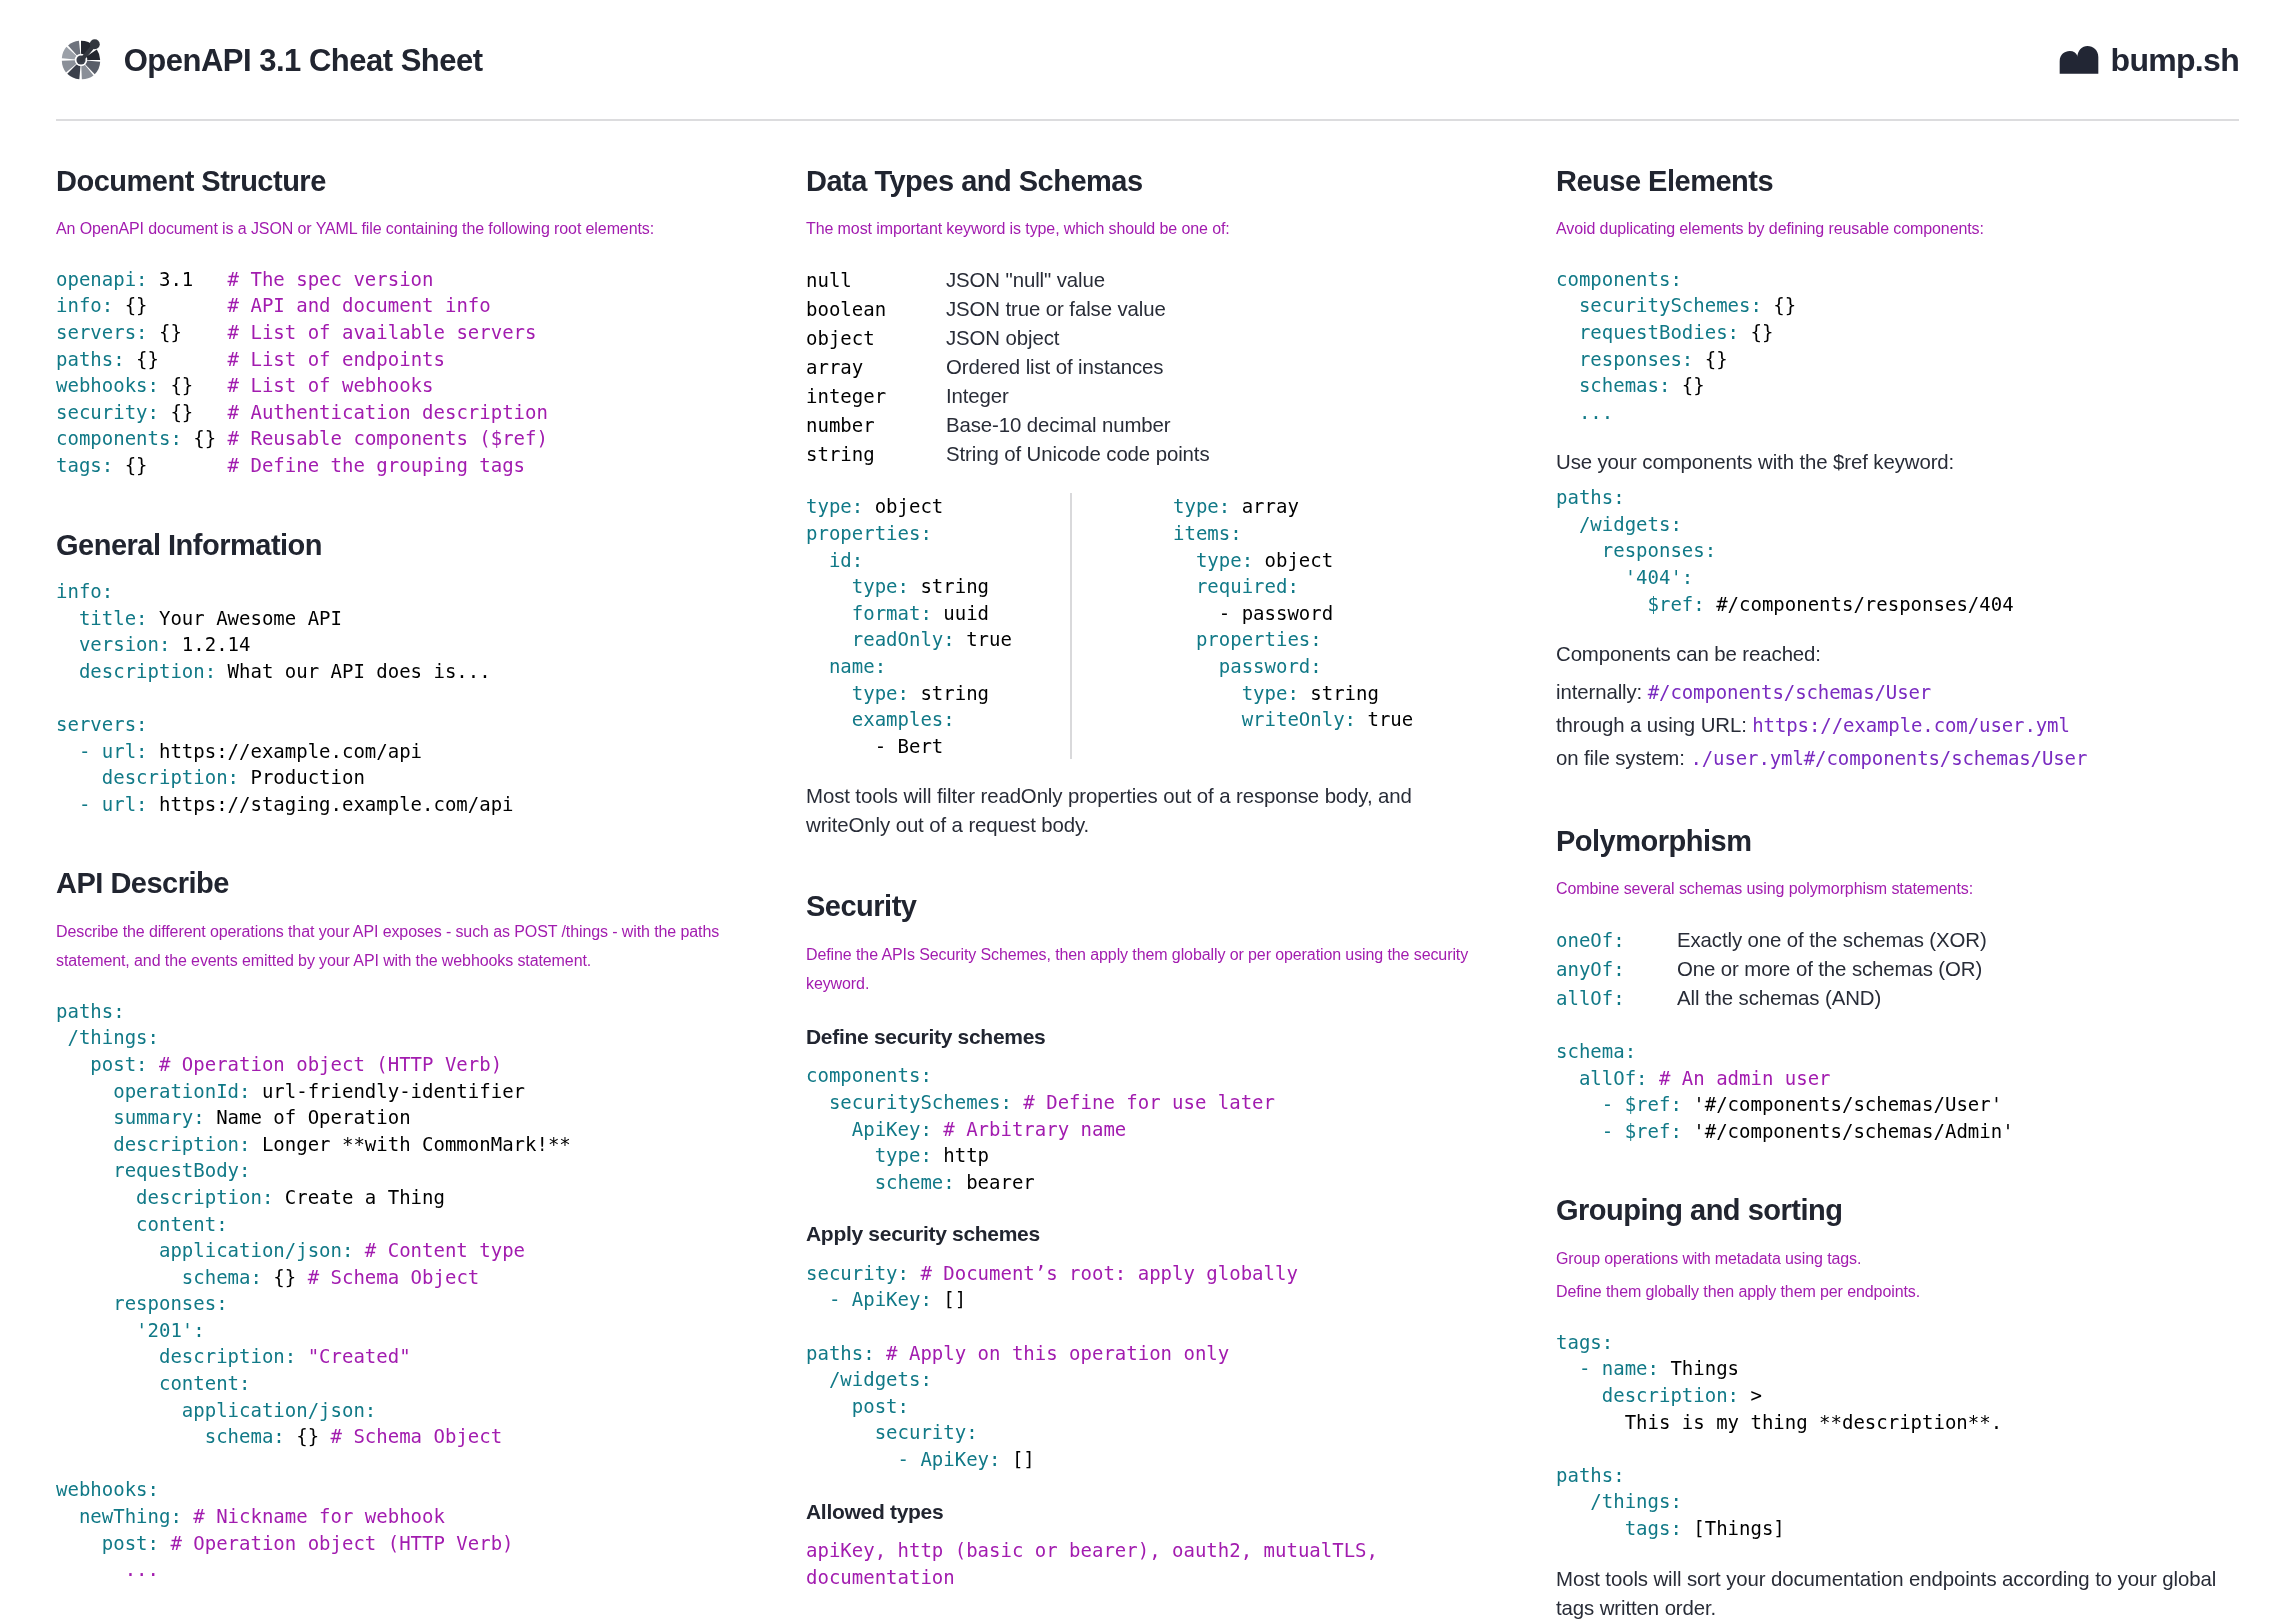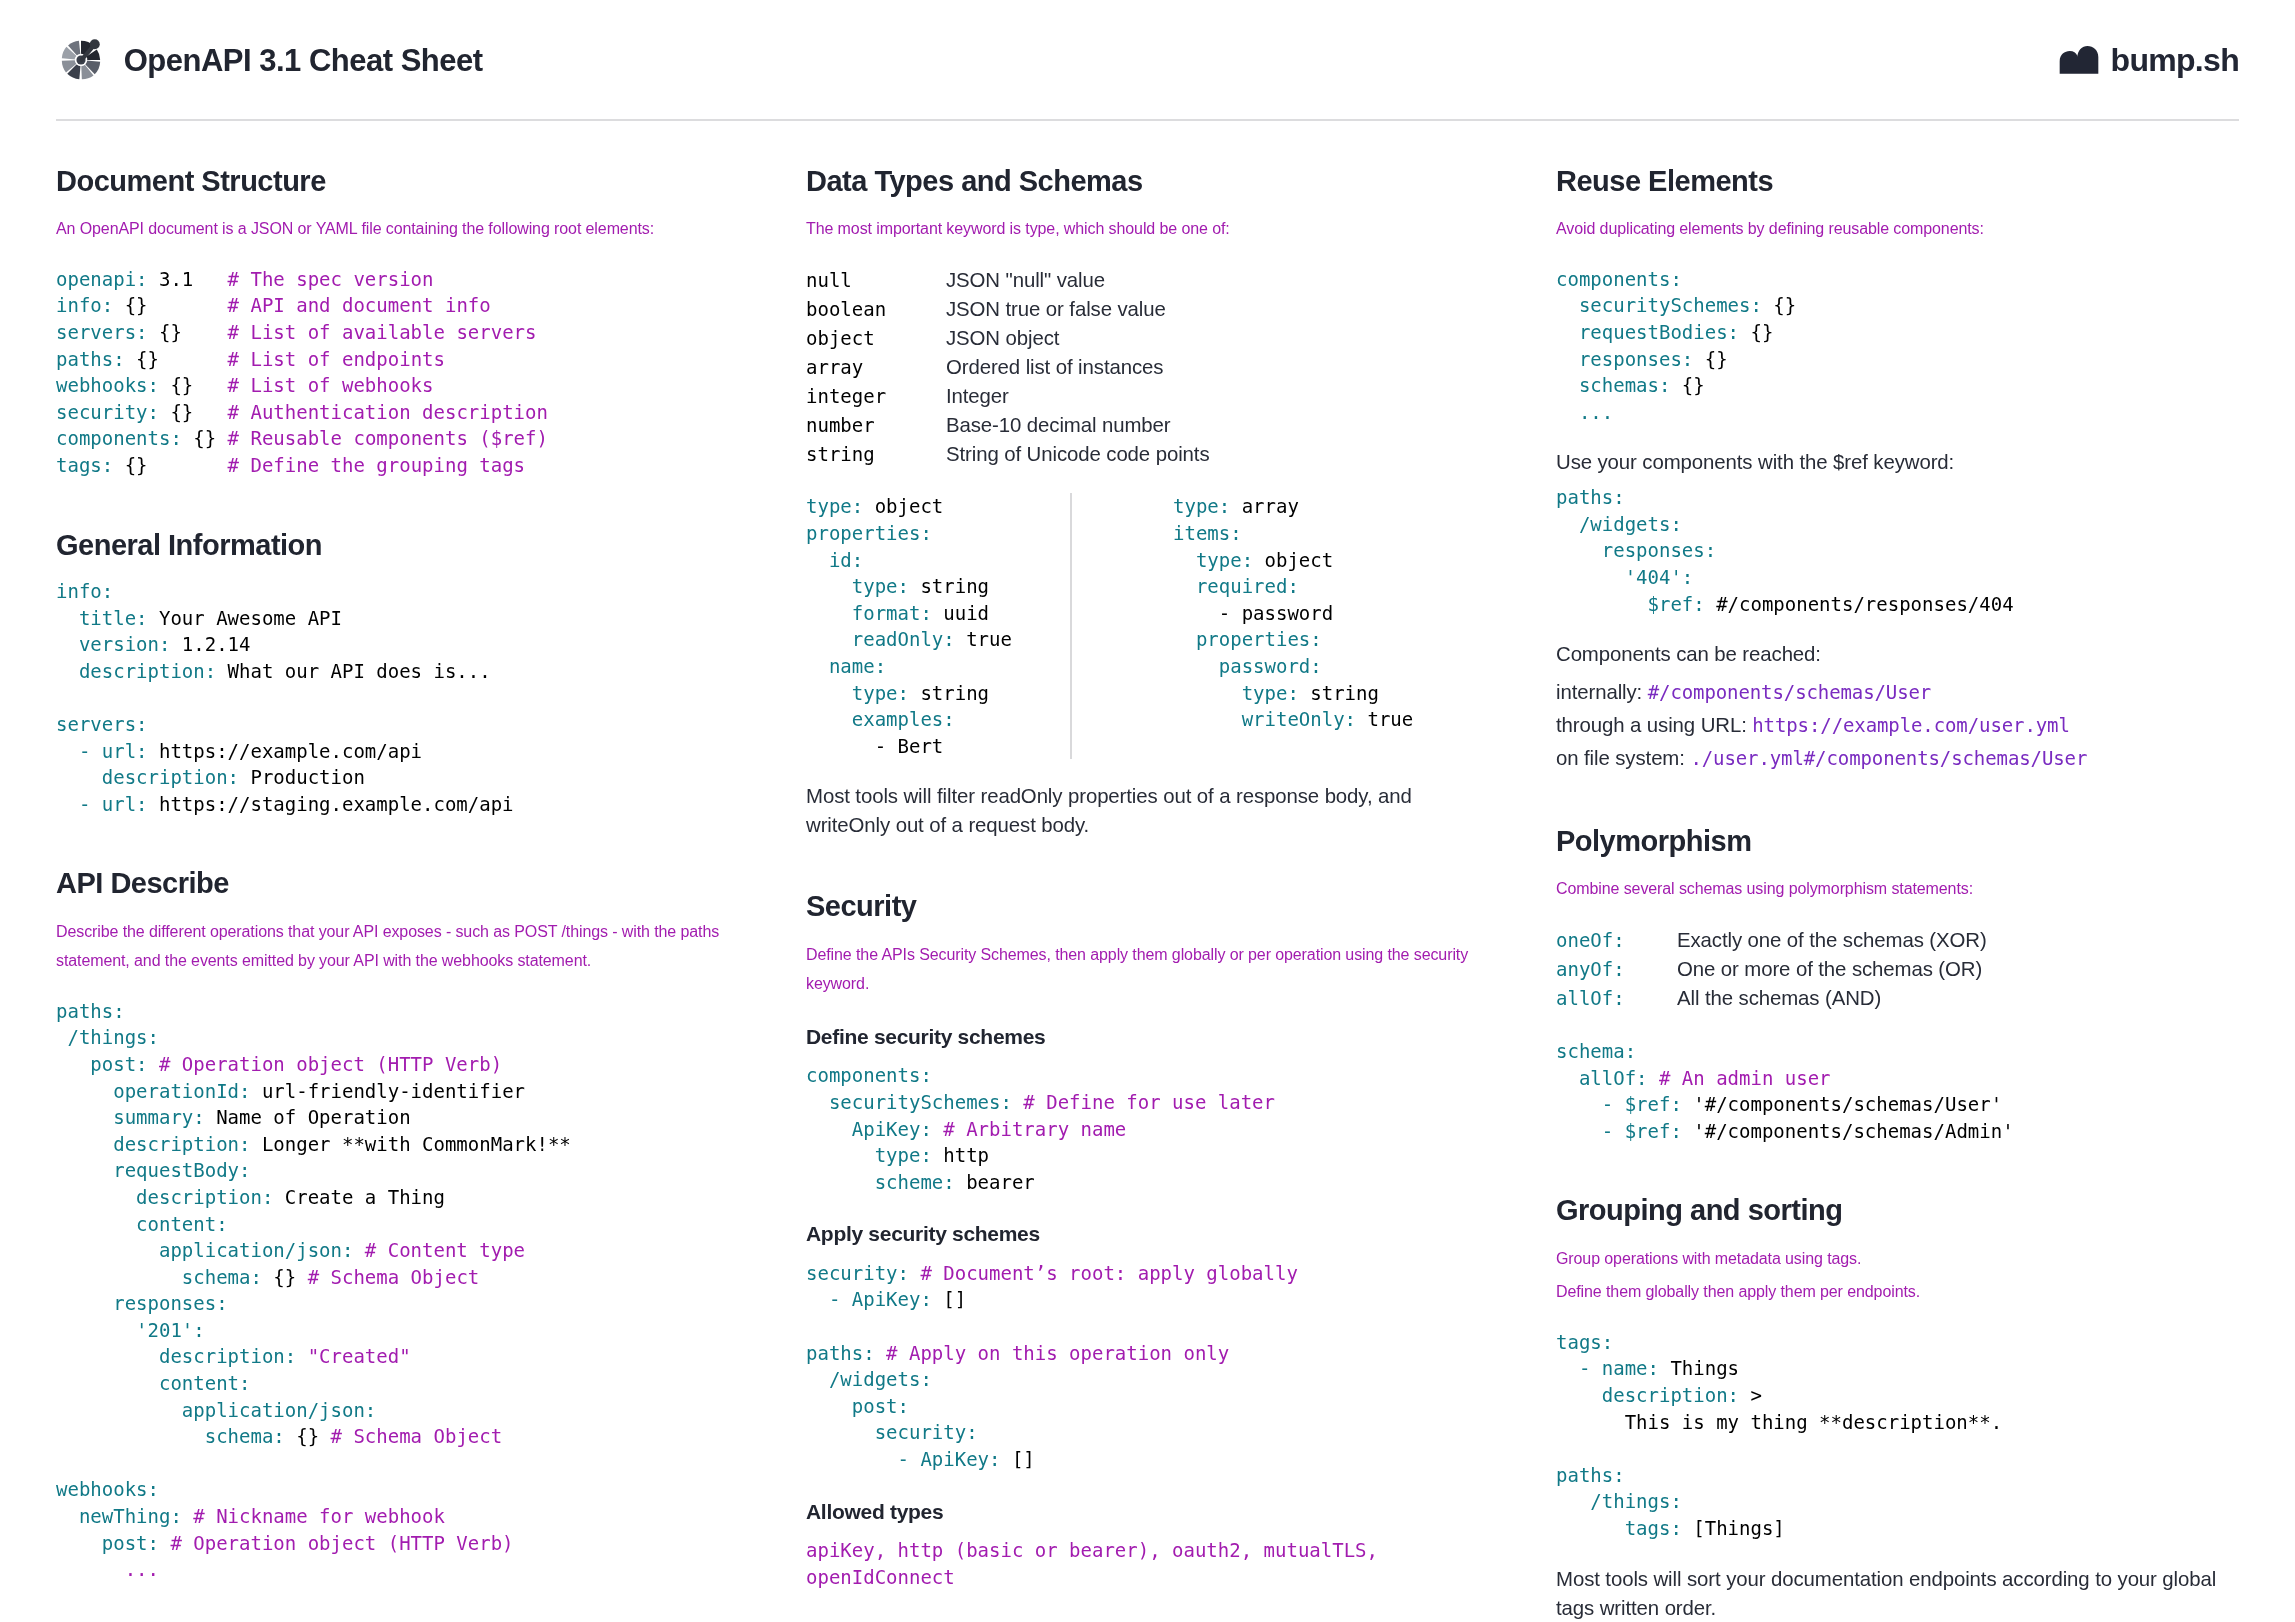--- a/index.html
+++ b/index.html
@@ -156,21 +156,21 @@
         <h2>Security</h2>
         <p class="intro">Define the APIs Security Schemes, then apply them globally or per operation using the security keyword.</p>
 
         <h3>Define security schemes</h3>
         <pre class="code"><div class="cl"><span class="t-k">components:</span></div><div class="cl"><span class="t-k">  securitySchemes:</span><span class="t-c"> # Define for use later</span></div><div class="cl"><span class="t-k">    ApiKey:</span><span class="t-c"> # Arbitrary name</span></div><div class="cl"><span class="t-k">      type:</span><span class="t-v"> http</span></div><div class="cl"><span class="t-k">      scheme:</span><span class="t-v"> bearer</span></div></pre>
 
         <h3>Apply security schemes</h3>
         <pre class="code"><div class="cl"><span class="t-k">security:</span><span class="t-c"> # Document’s root: apply globally</span></div><div class="cl"><span class="t-k">  - ApiKey:</span><span class="t-v"> []</span></div><div class="cl">&nbsp;</div><div class="cl"><span class="t-k">paths:</span><span class="t-c"> # Apply on this operation only</span></div><div class="cl"><span class="t-k">  /widgets:</span></div><div class="cl"><span class="t-k">    post:</span></div><div class="cl"><span class="t-k">      security:</span></div><div class="cl"><span class="t-k">        - ApiKey:</span><span class="t-v"> []</span></div></pre>
 
         <h3>Allowed types</h3>
-        <pre class="code"><div class="cl"><span class="t-c">apiKey, http (basic or bearer), oauth2, mutualTLS,</span></div><div class="cl"><span class="t-c">openIdConnect</span></div></pre>
+        <pre class="code"><div class="cl"><span class="t-c">apiKey, http (basic or bearer), oauth2, mutualTLS,</span></div><div class="cl"><span class="t-c">documentation</span></div></pre>
       </div>
     </div>
 
     <div>
       <div class="sect">
         <h2>Reuse Elements</h2>
         <p class="intro">Avoid duplicating elements by defining reusable components:</p>
         <pre class="code"><div class="cl"><span class="t-k">components:</span></div><div class="cl"><span class="t-k">  securitySchemes:</span><span class="t-v"> {}</span></div><div class="cl"><span class="t-k">  requestBodies:</span><span class="t-v"> {}</span></div><div class="cl"><span class="t-k">  responses:</span><span class="t-v"> {}</span></div><div class="cl"><span class="t-k">  schemas:</span><span class="t-v"> {}</span></div><div class="cl"><span class="t-k">  ...</span></div></pre>
         <p class="note">Use your components with the $ref keyword:</p>
         <div class="spacer-sm"></div>

